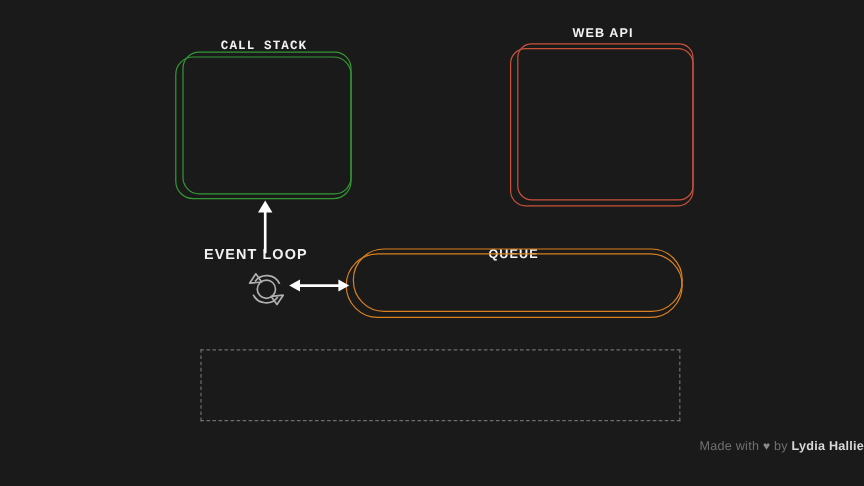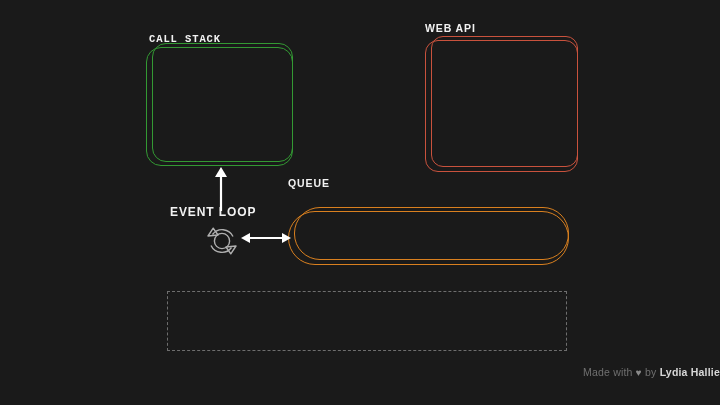--- a/index.html
+++ b/index.html
@@ -18,20 +18,21 @@
   }
 
   
   .label {
     position: absolute;
     color: #f2f2f2;
     font-size: 10.5px;
     font-weight: 700;
     letter-spacing: 0.9px;
     white-space: nowrap;
+    text-align: center;
   }
 
   
   .panel {
     position: absolute;
     box-sizing: border-box;
     border: 1.3px solid;
     background: transparent;
   }
   .panel.inner {
@@ -58,21 +59,21 @@
   #webapi-outer {
     left: 425px; top: 40px; width: 153px; height: 132px;
     border-radius: 13px;
   }
   #webapi-inner {
     left: 431px; top: 36px; width: 147px; height: 131px;
     border-radius: 12px;
   }
 
   
-  #queue-label { left: 288px; top: 177px; width: 280px; }
+  #queue-label { left: 288px; top: 206px; width: 280px; }
   #queue-outer {
     left: 288px; top: 211px; width: 281px; height: 54px;
     border-radius: 27px;
   }
   #queue-inner {
     left: 294px; top: 207px; width: 275px; height: 53px;
     border-radius: 26px;
   }
 
   

